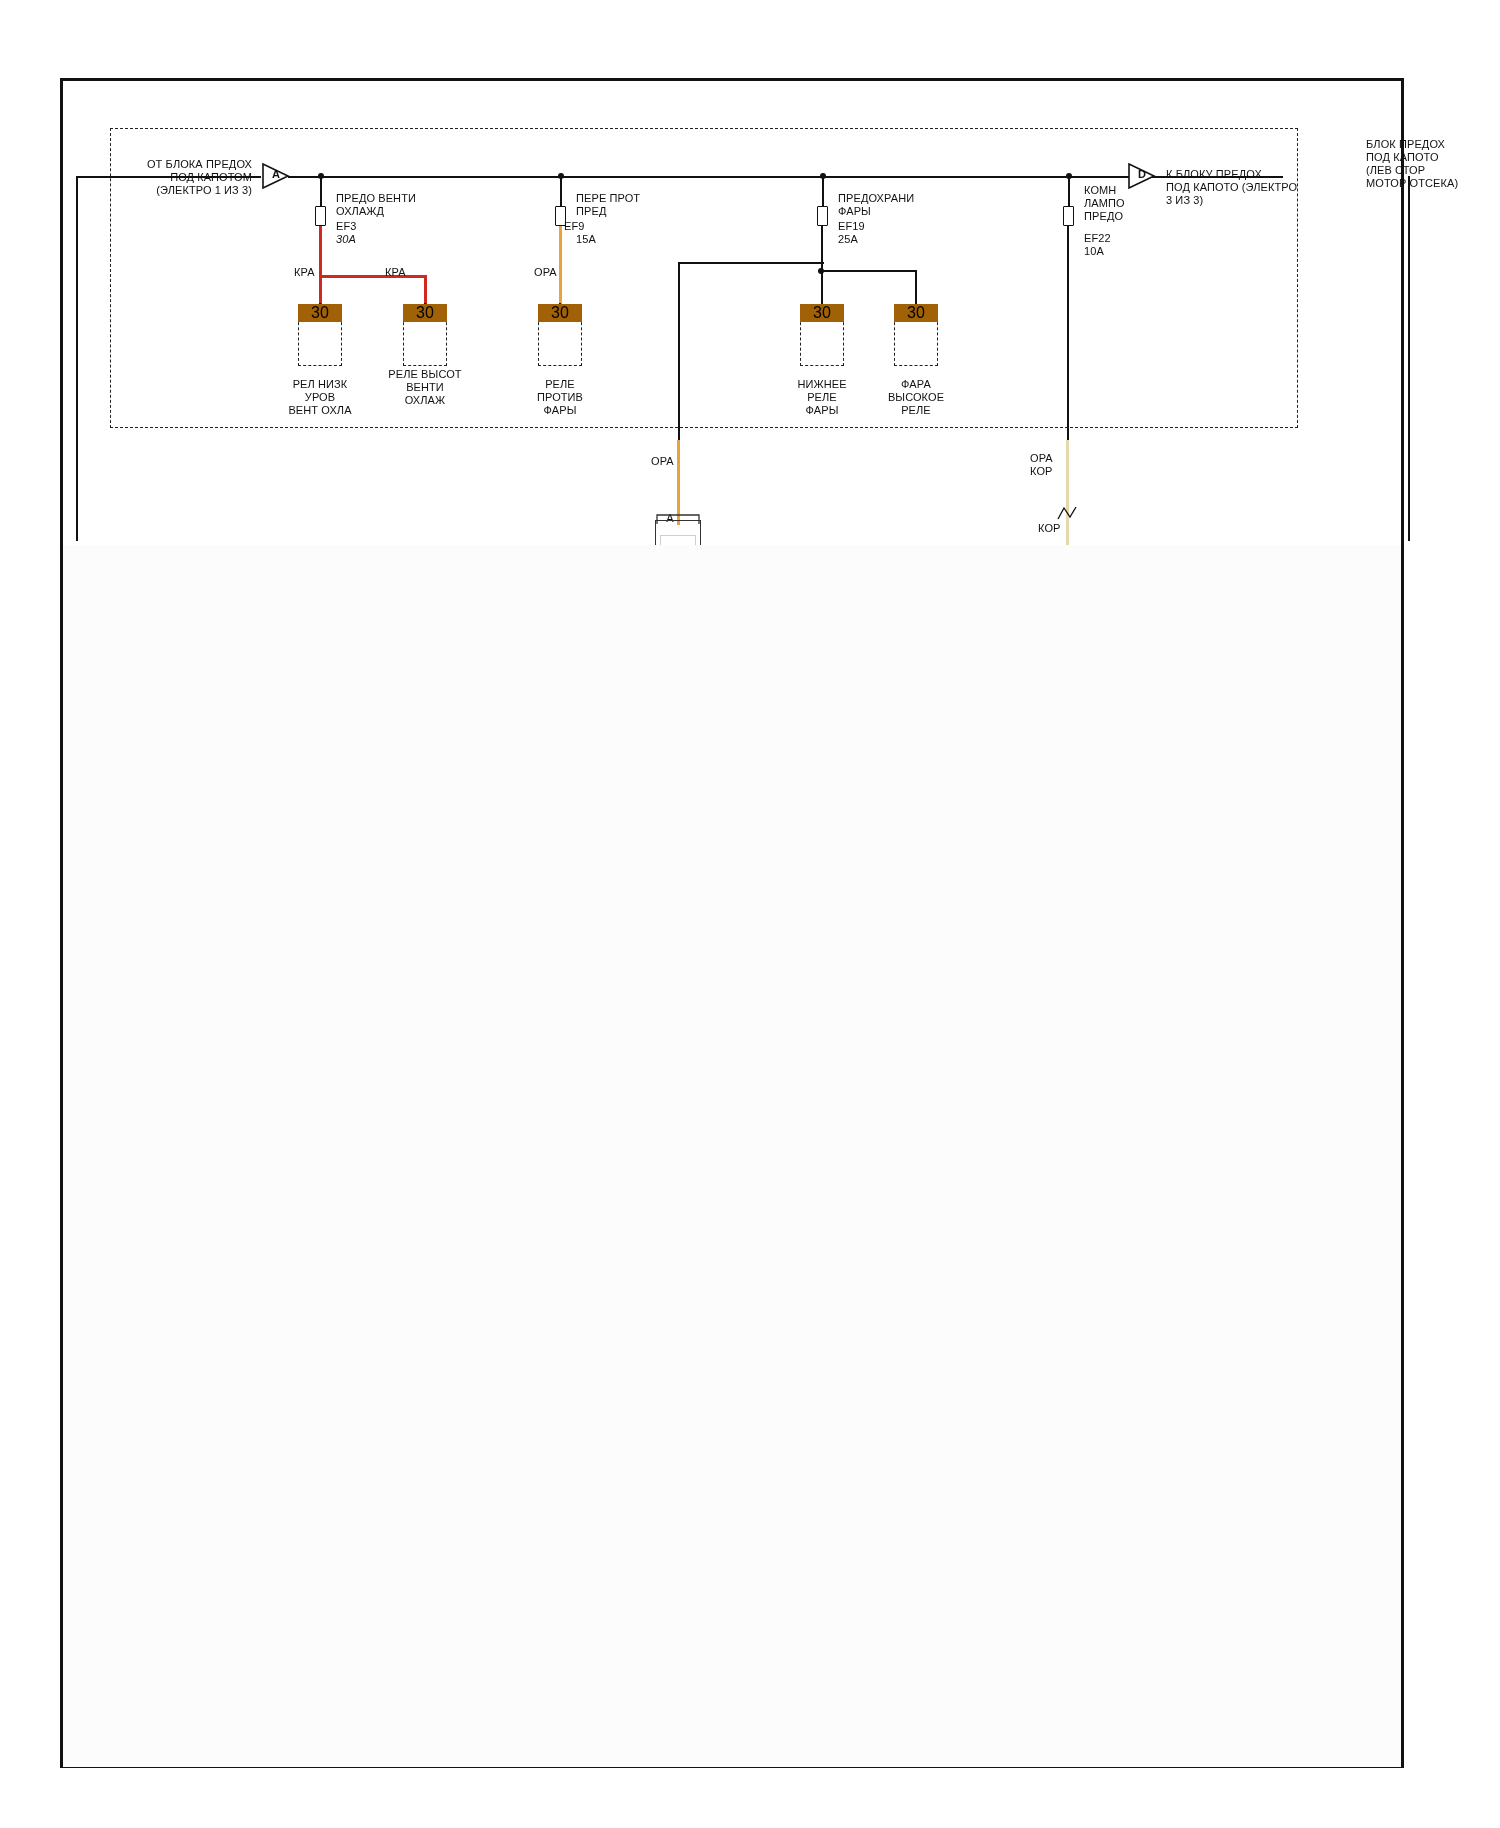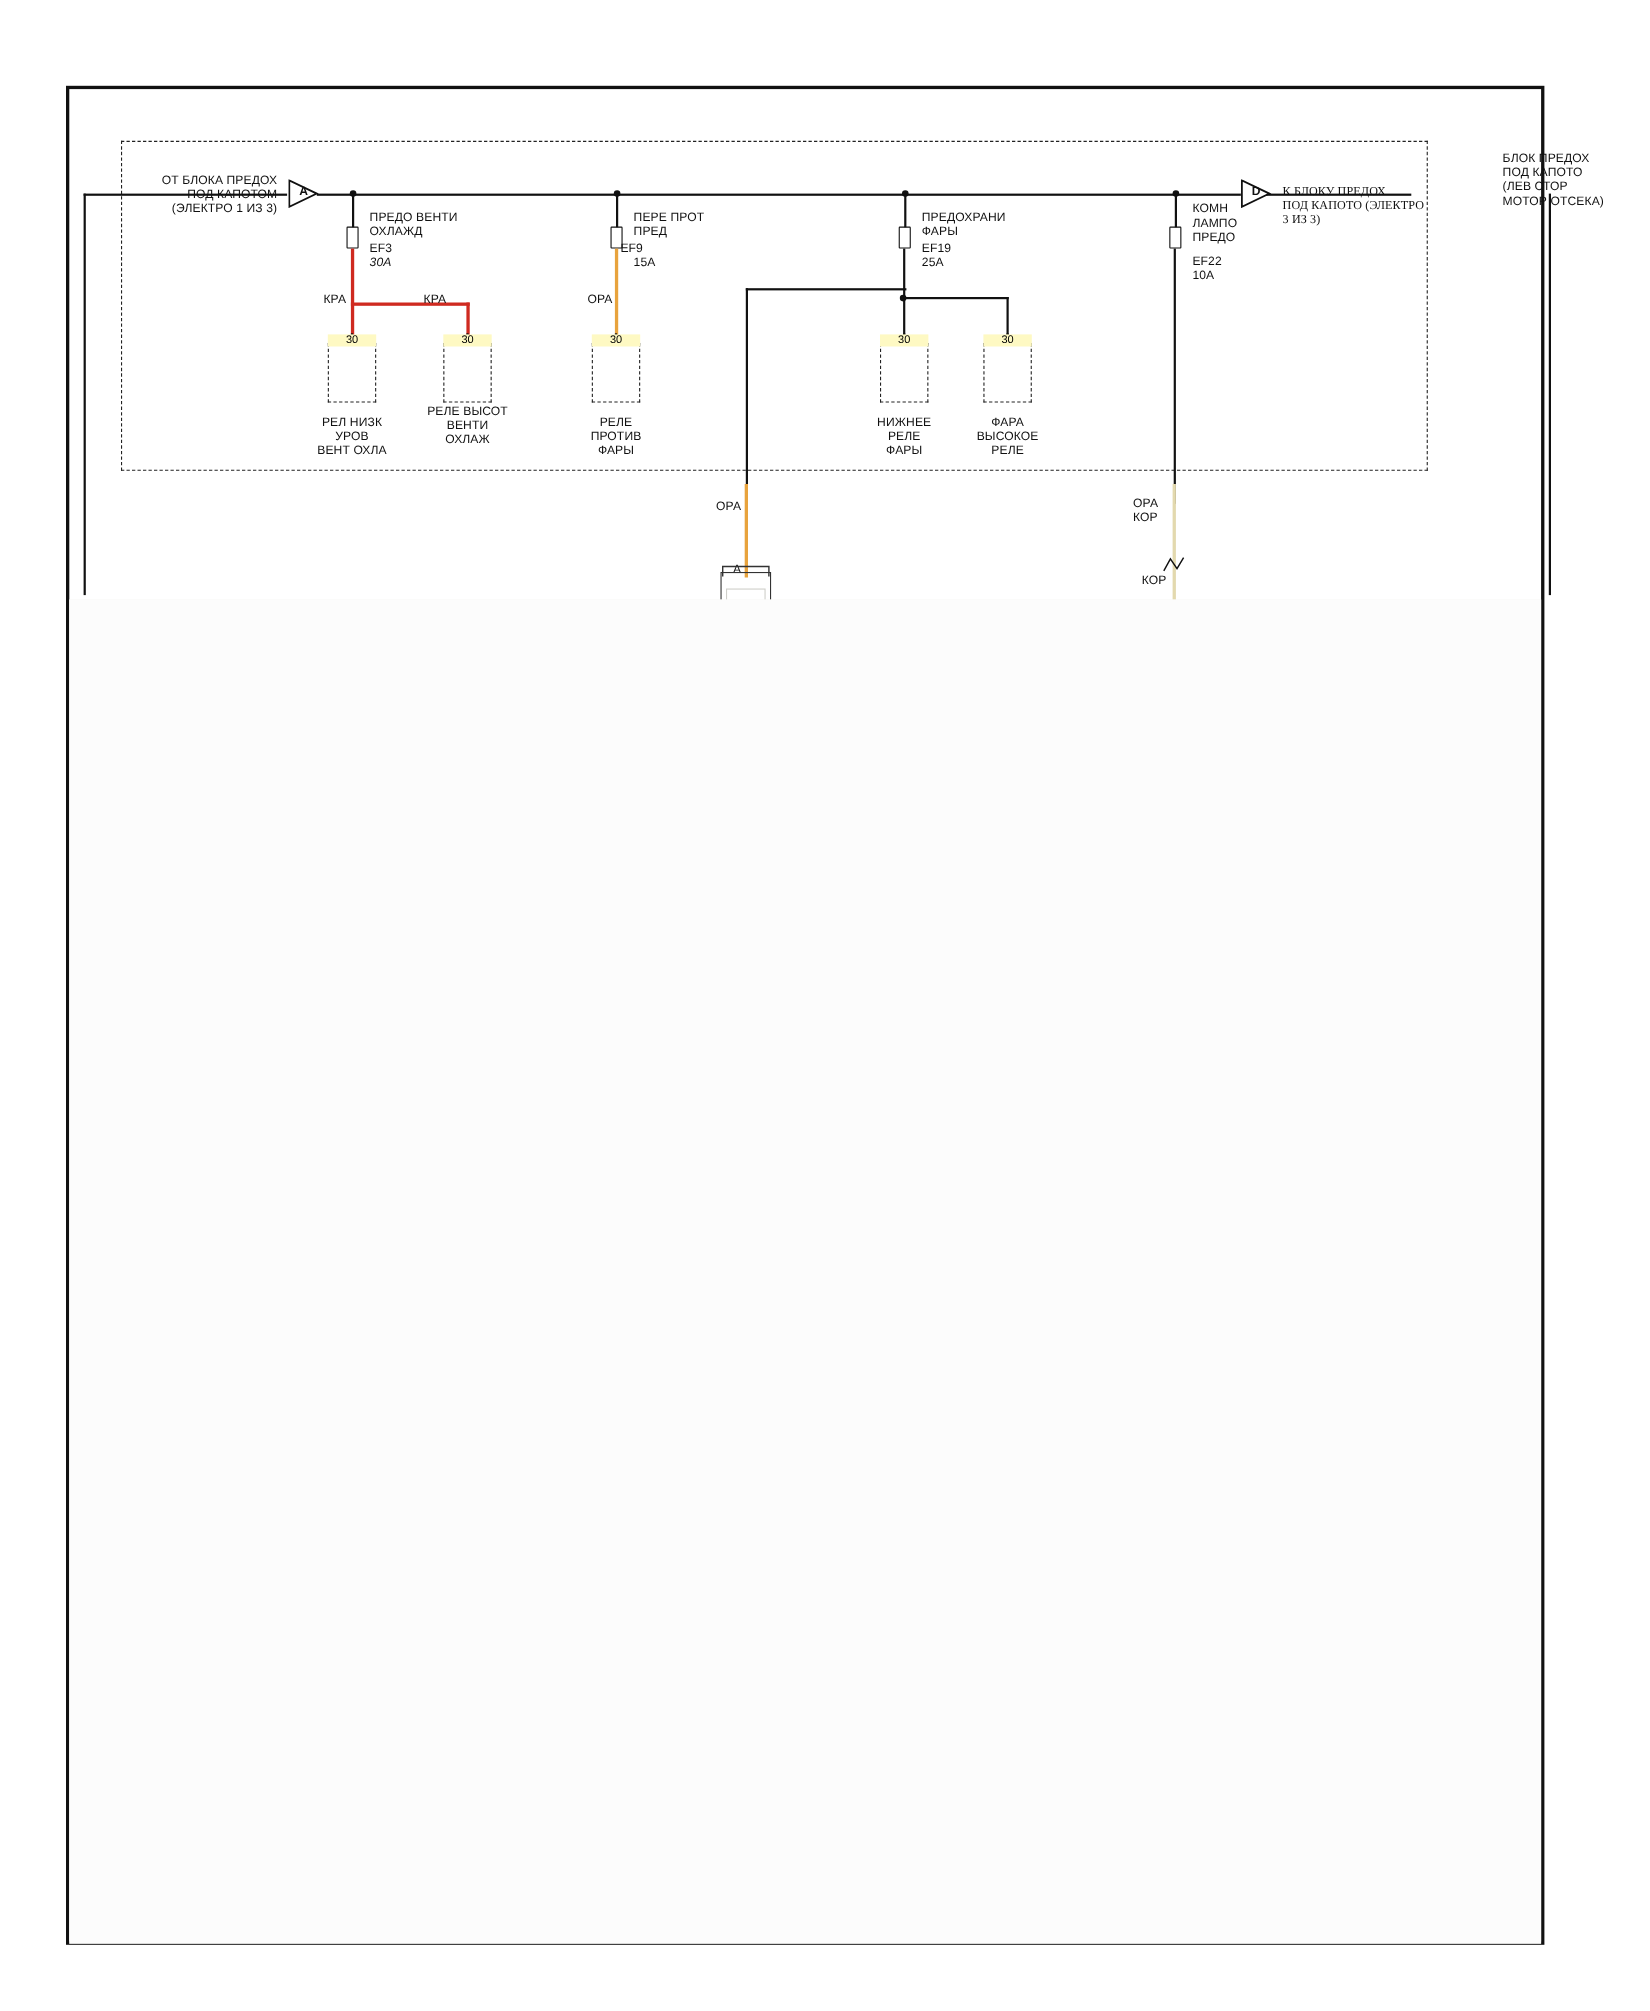--- a/index.html
+++ b/index.html
@@ -83,22 +83,22 @@
   .relay .pin {
     position: absolute;
     top: -9px;
     width: 1.5px; height: 9px;
     background: #111;
   }
   .relay .num {
     position: absolute;
     top: -8px; left: 0; width: 44px;
     text-align: center;
-    font-size: 10px;
-    background: #fef9c3;
+    font-size: 16px;
+    background: #a16207;
   }
   .fusebody {
     position: absolute;
     width: 11px; height: 20px;
     border: 1.4px solid #111;
     box-sizing: border-box;
     background: #fff;
     border-radius: 1px;
   }
   .dot {
@@ -213,21 +213,21 @@
   </svg>
   <div class="lbl c b" style="left:265px; top:168px; width:22px;">A</div>
   <div class="lbl r" style="left:122px; top:158px; width:130px;">ОТ БЛОКА ПРЕДОХ
 ПОД КАПОТОМ
 (ЭЛЕКТРО 1 ИЗ 3)</div>
 
   <svg style="position:absolute; left:1128px; top:163px; width:30px; height:26px;">
     <polygon points="1,1 1,25 26,13" fill="#ffffff" stroke="#111" stroke-width="1.6"></polygon>
   </svg>
   <div class="lbl c b" style="left:1131px; top:168px; width:22px;">D</div>
-  <div class="lbl" style="left:1166px; top:168px; width:150px;font-family:Liberation Serif, serif;">К БЛОКУ ПРЕДОХ
+  <div class="lbl" style="left:1166px; top:168px; width:150px;">К БЛОКУ ПРЕДОХ
 ПОД КАПОТО (ЭЛЕКТРО
 3 ИЗ 3)</div>
   <div class="lbl" style="left:1366px; top:138px; width:160px;">БЛОК ПРЕДОХ
 ПОД КАПОТО
 (ЛЕВ СТОР
 МОТОР ОТСЕКА)</div>
 
   <div class="dot" style="left:318px; top:173px;"></div>
   <div class="solid-line" style="left:320px; top:176px; width:2.2px; height:36px;"></div>
   <div class="fusebody" style="left:315px; top:206px;"></div>

